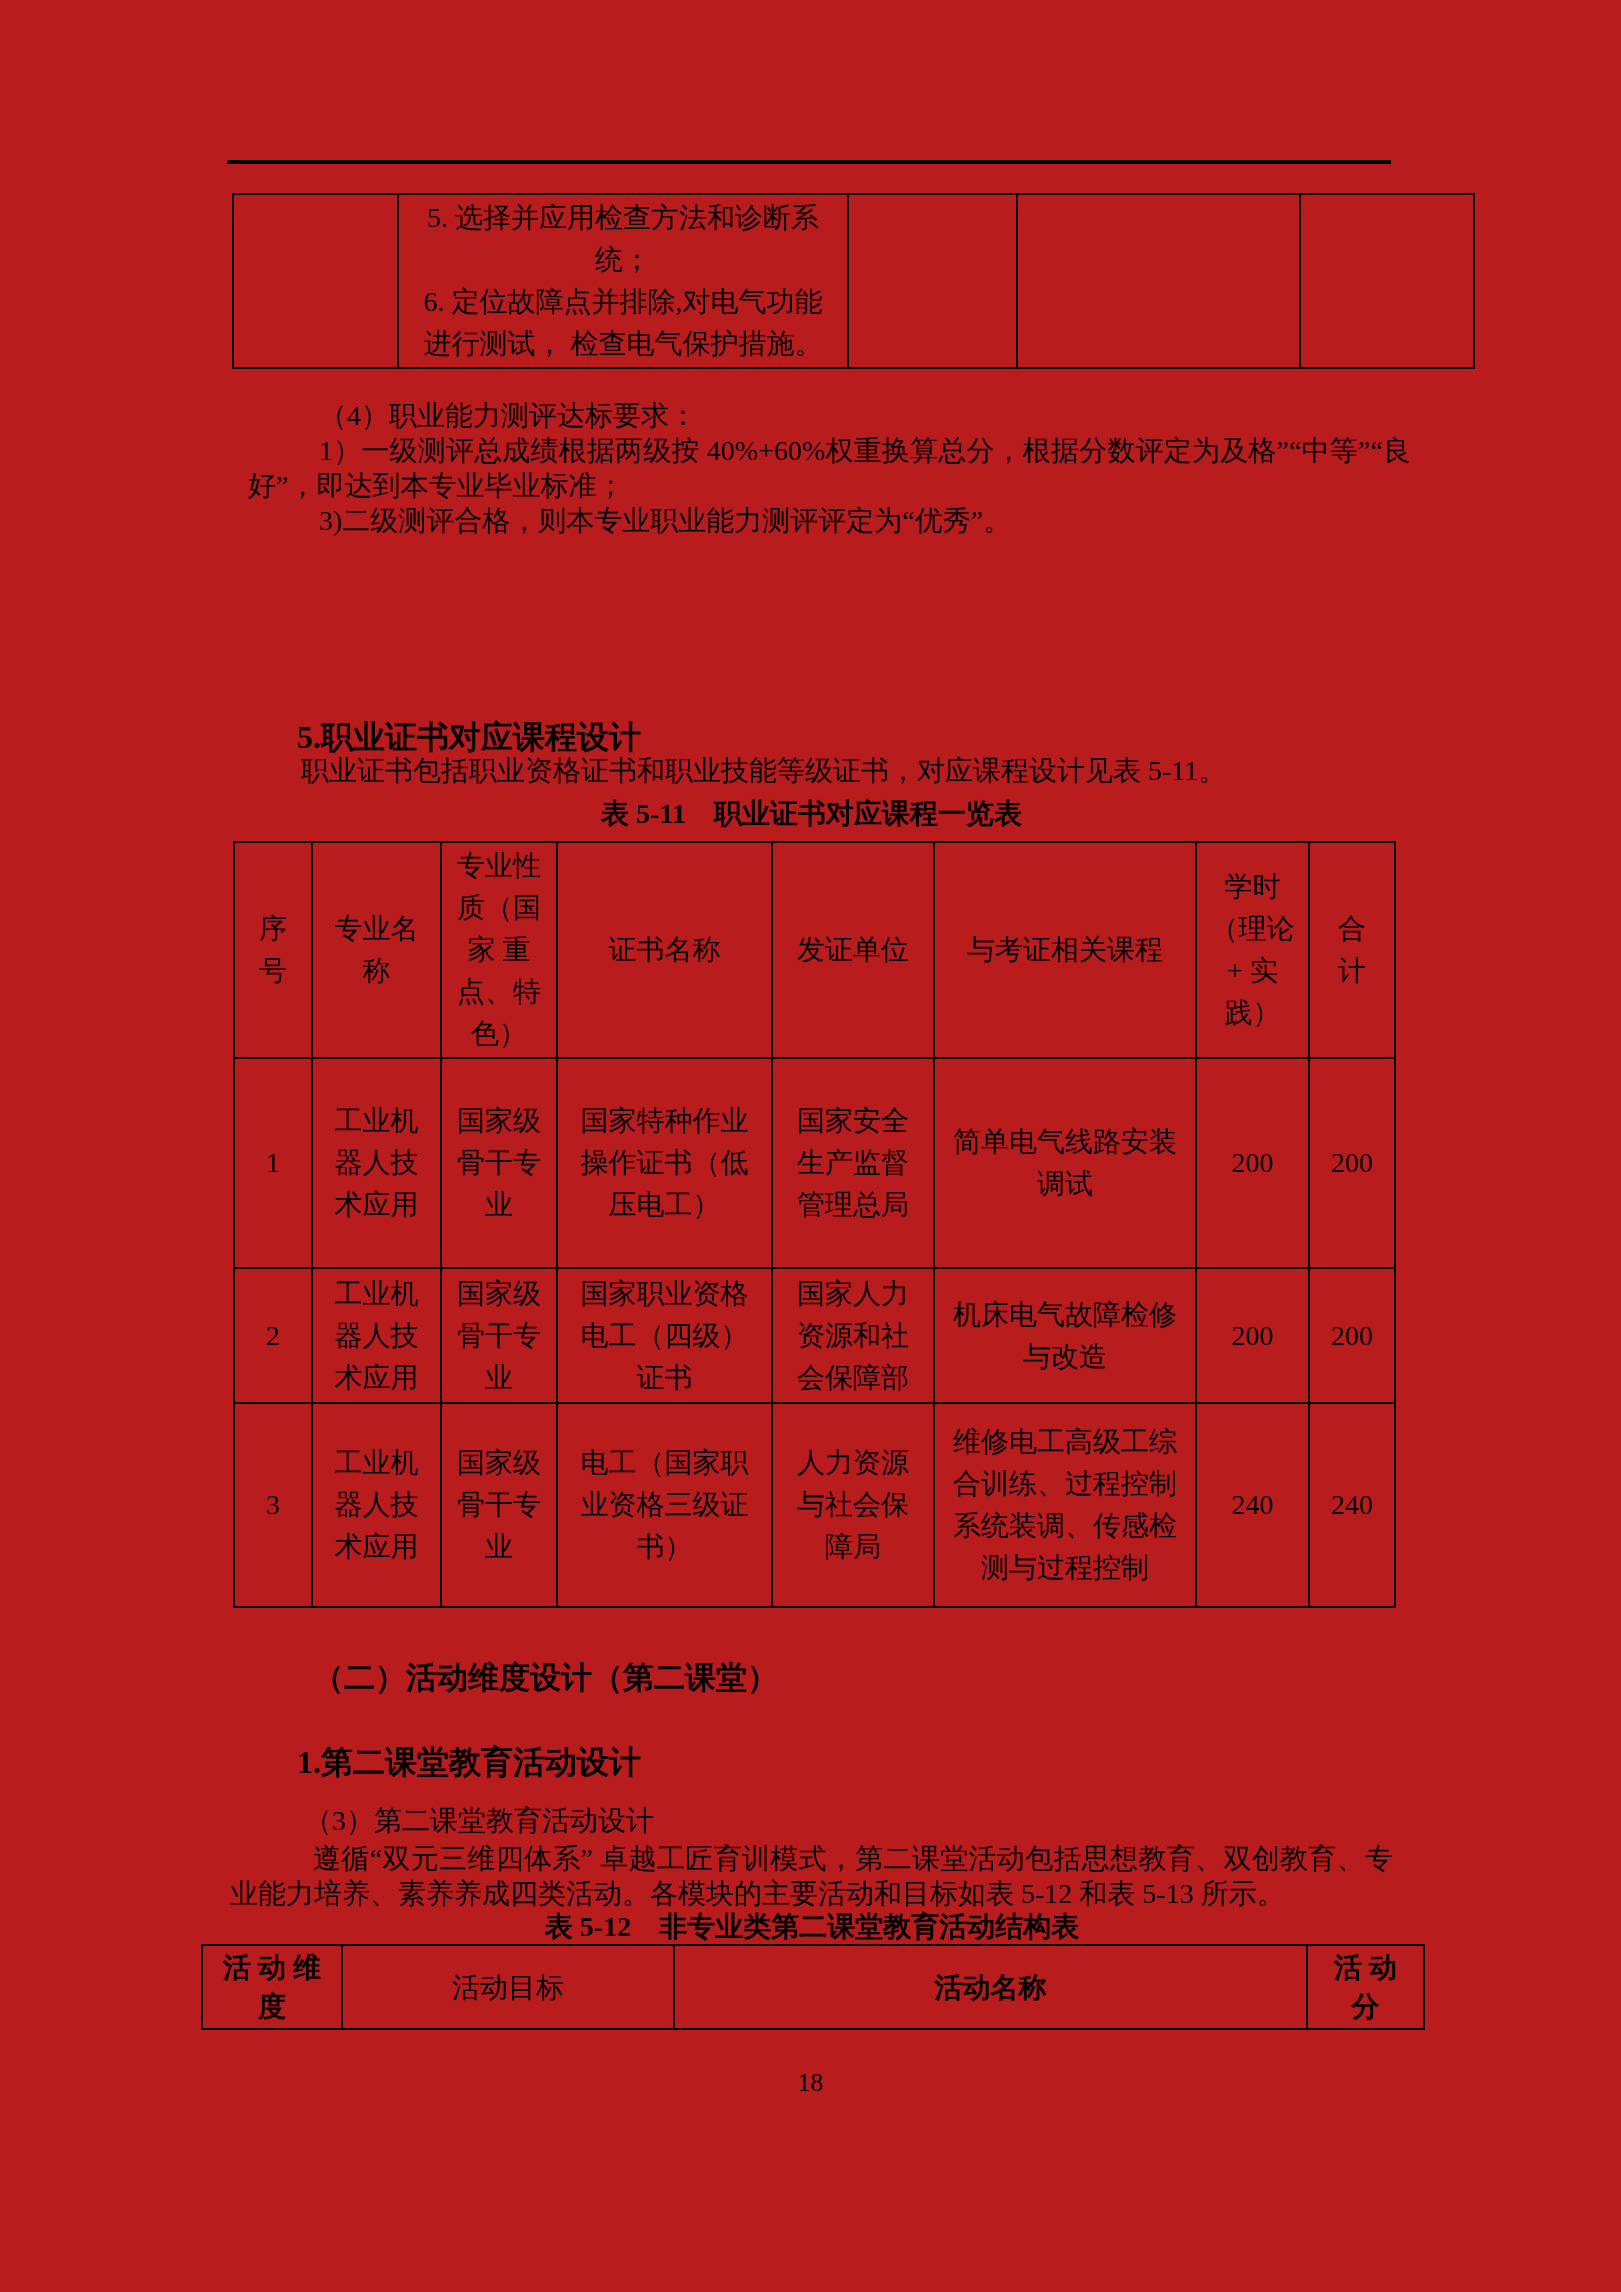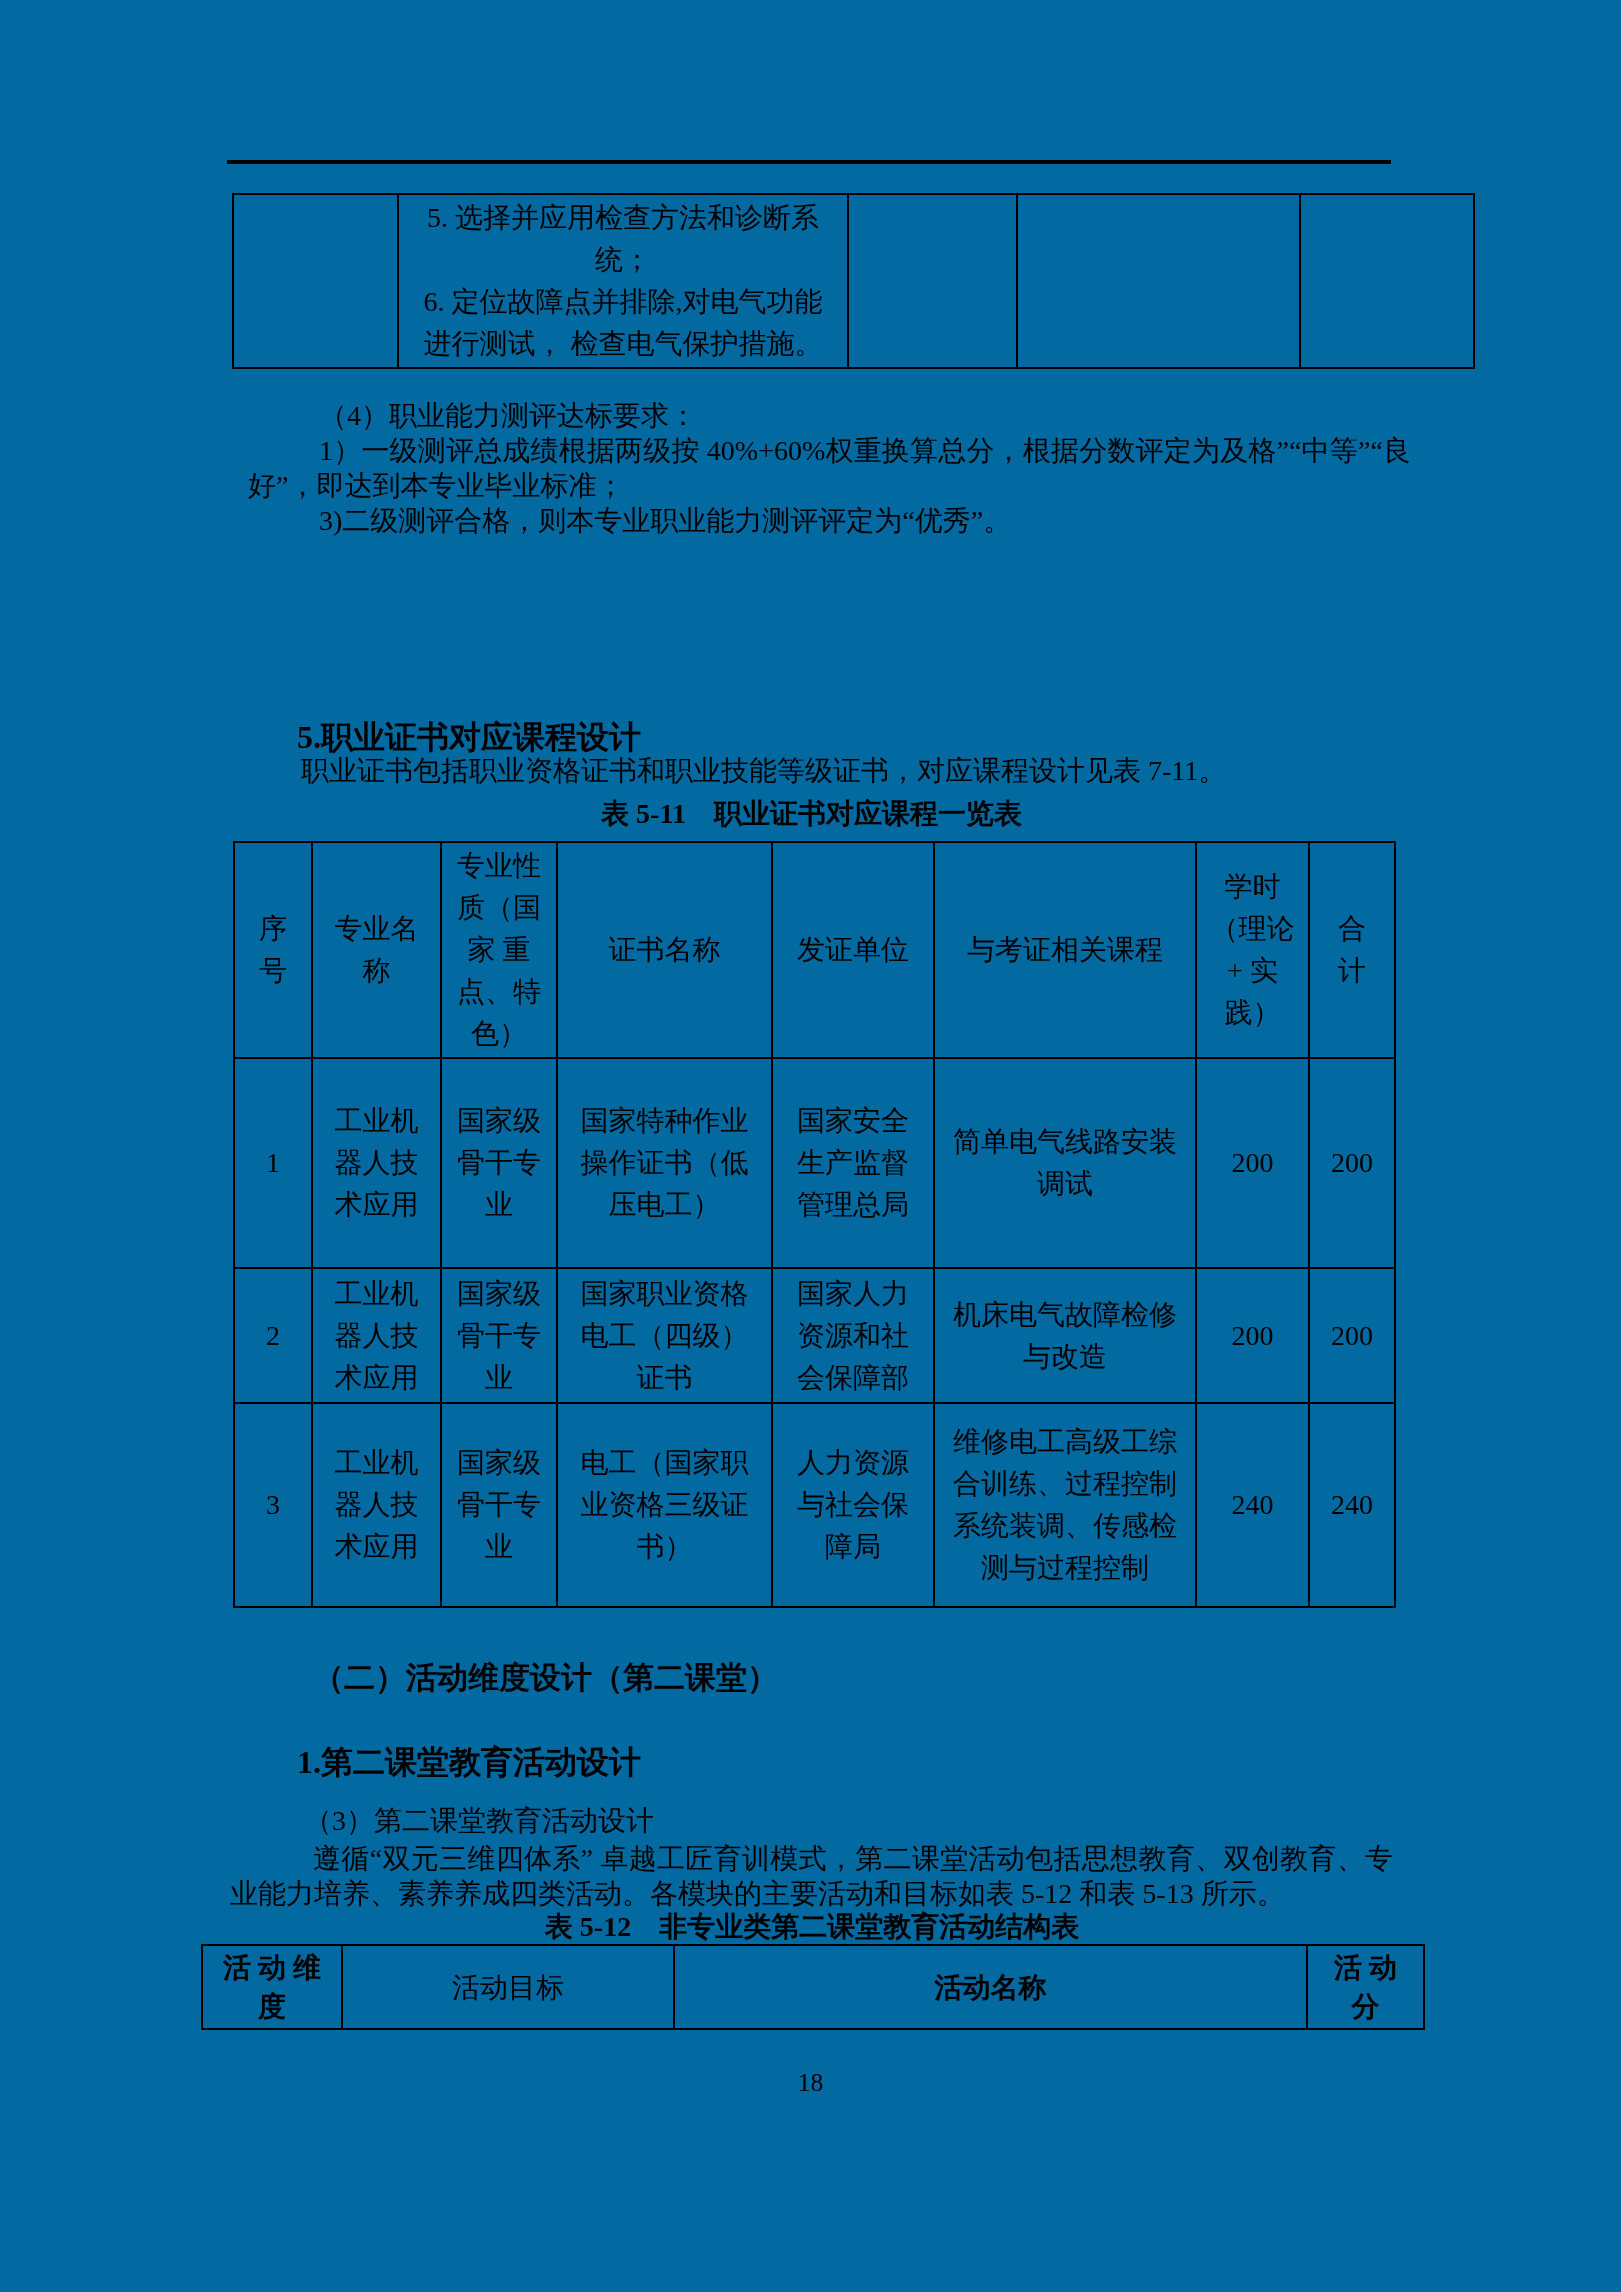--- a/index.html
+++ b/index.html
@@ -1,21 +1,21 @@
 <!DOCTYPE html>
 <html lang="zh"><head>
 <meta charset="utf-8">
 <style>
   * { margin:0; padding:0; box-sizing:border-box; }
   html,body { background:#ffffff; }
   .page {
     position:relative;
     width:1621px; height:2293px;
     margin:0 auto;
-    background:#0369a1;
+    background:#b91c1c;
     color:#000;
     font-family:"Liberation Serif","DejaVu Serif",serif;
     overflow:hidden;
   }
   .header-rule {
     position:absolute; left:227px; top:160px;
     width:1164px; height:3.9px; background:#000;
   }
   table.doc-table {
     border-collapse:collapse; table-layout:fixed;
@@ -84,21 +84,21 @@
     </table>
 
   <div class="para-block abs" style="left:248px; top:398px; width:1163px;">
     <p>（4）职业能力测评达标要求：</p>
     <p>1）一级测评总成绩根据两级按 40%+60%权重换算总分，根据分数评定为及格”“中等”“良好”，即达到本专业毕业标准；</p>
     <p>3)二级测评合格，则本专业职业能力测评评定为“优秀”。</p>
   </div>
 
   <div class="doc-heading abs" style="left:230px; top:718px; padding-left:67px;">5.职业证书对应课程设计</div>
 
-  <p class="body-para abs" style="left:230px; top:753px; width:1163px;">职业证书包括职业资格证书和职业技能等级证书，对应课程设计见表 7-11。</p>
+  <p class="body-para abs" style="left:230px; top:753px; width:1163px;">职业证书包括职业资格证书和职业技能等级证书，对应课程设计见表 5-11。</p>
 
   <div class="doc-caption abs" style="left:230px; top:796px; width:1163px;">表 5-11　职业证书对应课程一览表</div>
 
   <table class="doc-table" style="left:233px; top:841px; width:1160px;">
     <colgroup>
       <col style="width:78px">
         <col style="width:129px">
         <col style="width:116px">
         <col style="width:215px">
       <col style="width:162px">

